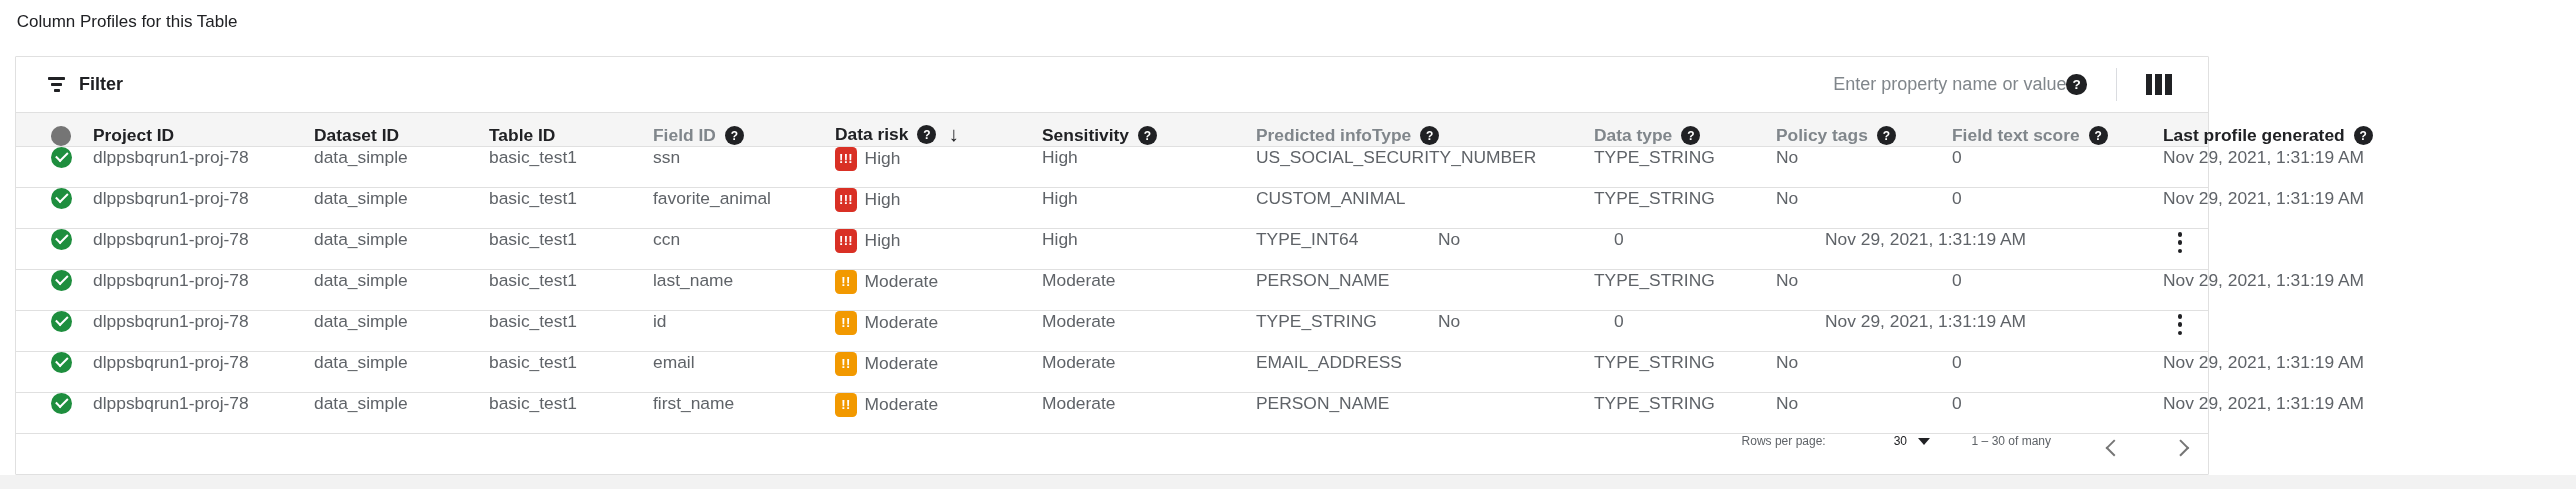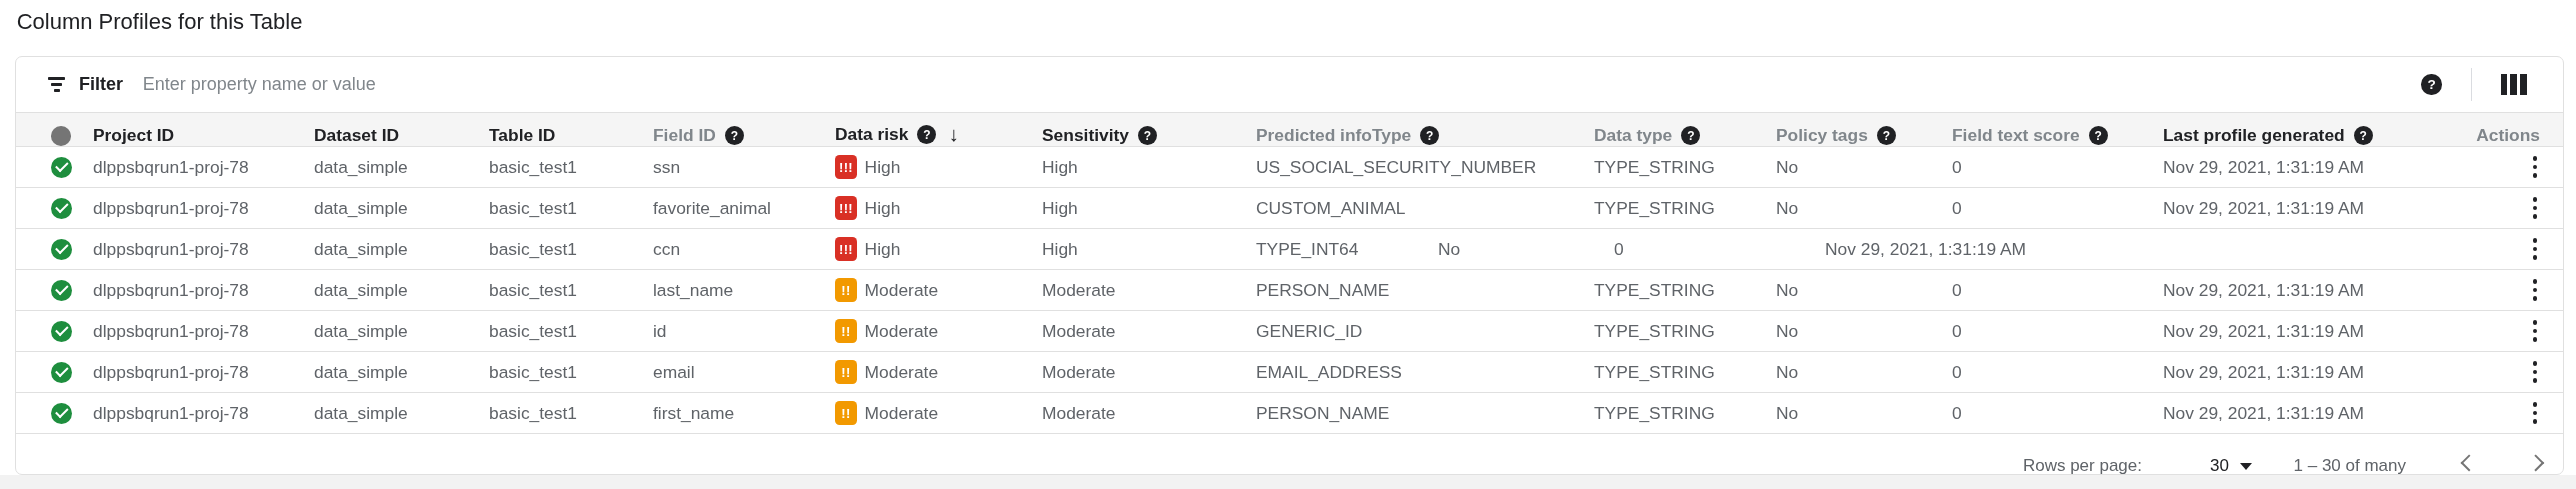--- a/index.html
+++ b/index.html
@@ -1,49 +1,49 @@
 <!DOCTYPE html>
 <html style="font-size:12px"><head>
 <meta charset="utf-8">
 <style>
   * { margin:0; padding:0; box-sizing:border-box; }
   html,body { width:2576px; height:489px; background:#ffffff; overflow:hidden;
     font-family:"Liberation Sans","DejaVu Sans",sans-serif; }
   .page { position:relative; width:2576px; height:489px; background:#ffffff; }
-  .page-title { position:absolute; left:16.7px; top:7.6px; font-size:22px; line-height:27px;
+  .page-title { position:absolute; left:16.7px; top:7.6px; font-size:17px; line-height:27px;
     color:#202124; font-weight:400; }
   .bottom-strip { position:absolute; left:0; right:0; top:475px; height:14.4px;
     background:#f2f2f2; }
-  .card { position:absolute; left:15px; top:56px; width:2549px; height:419px;
-    background:#ffffff; border:0.8px solid #e0e0e0; border-radius:7px;
+  .card { position:absolute; left:15px; top:56px; width:2194px; height:419px;
+    background:#ffffff; border:0.8px solid #e0e0e0; border-radius:1px;
     display:flex; flex-direction:column; }
   
   .toolbar { height:56px; flex:none; display:flex; align-items:center;
     padding-left:32px; padding-right:36px; border-bottom:0.8px solid #e0e0e0; }
   .filter-icon { display:flex; flex-direction:column; align-items:center; gap:3px;
     margin-right:13.6px; flex:none; }
   .filter-icon i { display:block; height:3px; background:#202124; border-radius:0.8px; }
   .filter-icon i:nth-child(1){ width:17.4px; }
   .filter-icon i:nth-child(2){ width:11.4px; }
   .filter-icon i:nth-child(3){ width:6px; }
   .filter-label { font-size:18px; font-weight:700; color:#202124; margin-right:19.7px; }
   .filter-input { flex:1; border:none; outline:none; font-size:18px; color:#202124;
-    font-family:"Liberation Sans","DejaVu Sans",sans-serif; background:transparent; }
+    font-family:"Liberation Sans","DejaVu Sans",sans-serif; background:transparent;text-align:right; }
   .filter-input::placeholder { color:#80868b; }
   .help-circle { display:inline-flex; width:19px; height:19px; border-radius:50%;
     background:#202124; color:#ffffff; font-size:12px; font-weight:700;
     align-items:center; justify-content:center; flex:none; }
   .toolbar .help-circle { width:20.4px; height:20.4px; font-size:13.6px; }
   .toolbar-divider { width:0.8px; height:33px; background:#dadce0; margin:0 29px; flex:none; }
   .columns-icon { display:flex; gap:3px; flex:none; }
   .columns-icon i { display:block; width:6.8px; height:21px; background:#202124; }
   
   .thead { height:34px; flex:none; display:flex; align-items:flex-end;
     background:#f5f5f5; border-bottom:0.8px solid #e0e0e0; font-size:17.4px; font-weight:700; }
-  .trow { height:41px; flex:none; display:flex; align-items:center;
+  .trow { height:41px; flex:none; display:flex; align-items:flex-start;
     background:#ffffff; border-bottom:0.8px solid #e0e0e0; font-size:17.4px; color:#5f6368; }
   .cell { display:flex; align-items:center; flex:none; overflow:hidden; white-space:nowrap; }
   .col-status   { width:77px; padding-left:35px; }
   .col-project  { width:221px; }
   .col-dataset  { width:175px; }
   .col-table    { width:164px; }
   .col-field    { width:182px; }
   .col-risk     { width:207px; }
   .col-sens     { width:214px; }
   .col-infotype { width:338px; }
@@ -63,22 +63,22 @@
     height:5.3px; border-left:2.3px solid #fff; border-bottom:2.3px solid #fff;
     transform:rotate(-45deg); }
   .badge { width:22px; height:23.5px; border-radius:4.5px; color:#ffffff; font-weight:700;
     font-size:13px; display:flex; align-items:center; justify-content:center;
     margin-right:7.6px; flex:none; letter-spacing:0.4px; }
   .badge.high { background:#d93025; }
   .badge.moderate { background:#f29900; }
   .kebab { display:flex; flex-direction:column; gap:3.8px; padding:3px; cursor:pointer; }
   .kebab i { width:4.5px; height:4.5px; border-radius:50%; background:#202124; }
   
-  .tfoot { height:42px; flex:none; display:flex; align-items:flex-end;
-    justify-content:flex-end; padding-right:12px; font-size:17px; color:#5f6368; }
+  .tfoot { height:42px; flex:none; display:flex; align-items:flex-start;
+    justify-content:flex-end; padding-right:12px; font-size:12px; color:#5f6368; }
   .rpp-label { margin-right:36px; }
   .rpp-select { display:flex; align-items:center; color:#202124; cursor:pointer;margin-left:32px; }
   .caret { width:0; height:0; border-left:6px solid transparent;
     border-right:6px solid transparent; border-top:7.6px solid #202124; margin-left:10.6px; }
   .range-label { margin-left:42px; }
   .chev { width:27px; height:27px; position:relative; cursor:pointer; flex:none; }
   .chev.prev { margin-left:47px; }
   .chev.next { margin-left:44px; }
   .chev::before { content:""; position:absolute; top:8.3px; width:9.8px; height:9.8px;
     border-top:2.3px solid #757575; border-left:2.3px solid #757575; }
@@ -274,21 +274,20 @@
         </div>
       <div class="cell col-project">dlppsbqrun1-proj-78</div>
       <div class="cell col-dataset">data_simple</div>
       <div class="cell col-table">basic_test1</div>
       <div class="cell col-field">id</div>
       <div class="cell col-risk">
         <span class="badge moderate">!!</span>
         <span>Moderate</span>
       </div>
       <div class="cell col-sens">Moderate</div>
-      <div class="cell col-infotype">GENERIC_ID</div>
       <div class="cell col-dtype">TYPE_STRING</div>
       <div class="cell col-ptags">No</div>
       <div class="cell col-fts">0</div>
       <div class="cell col-lpg">Nov 29, 2021, 1:31:19 AM</div>
       <div class="cell col-actions">
           <span class="kebab">
             <i></i>
             <i></i>
             <i></i>
           </span>

